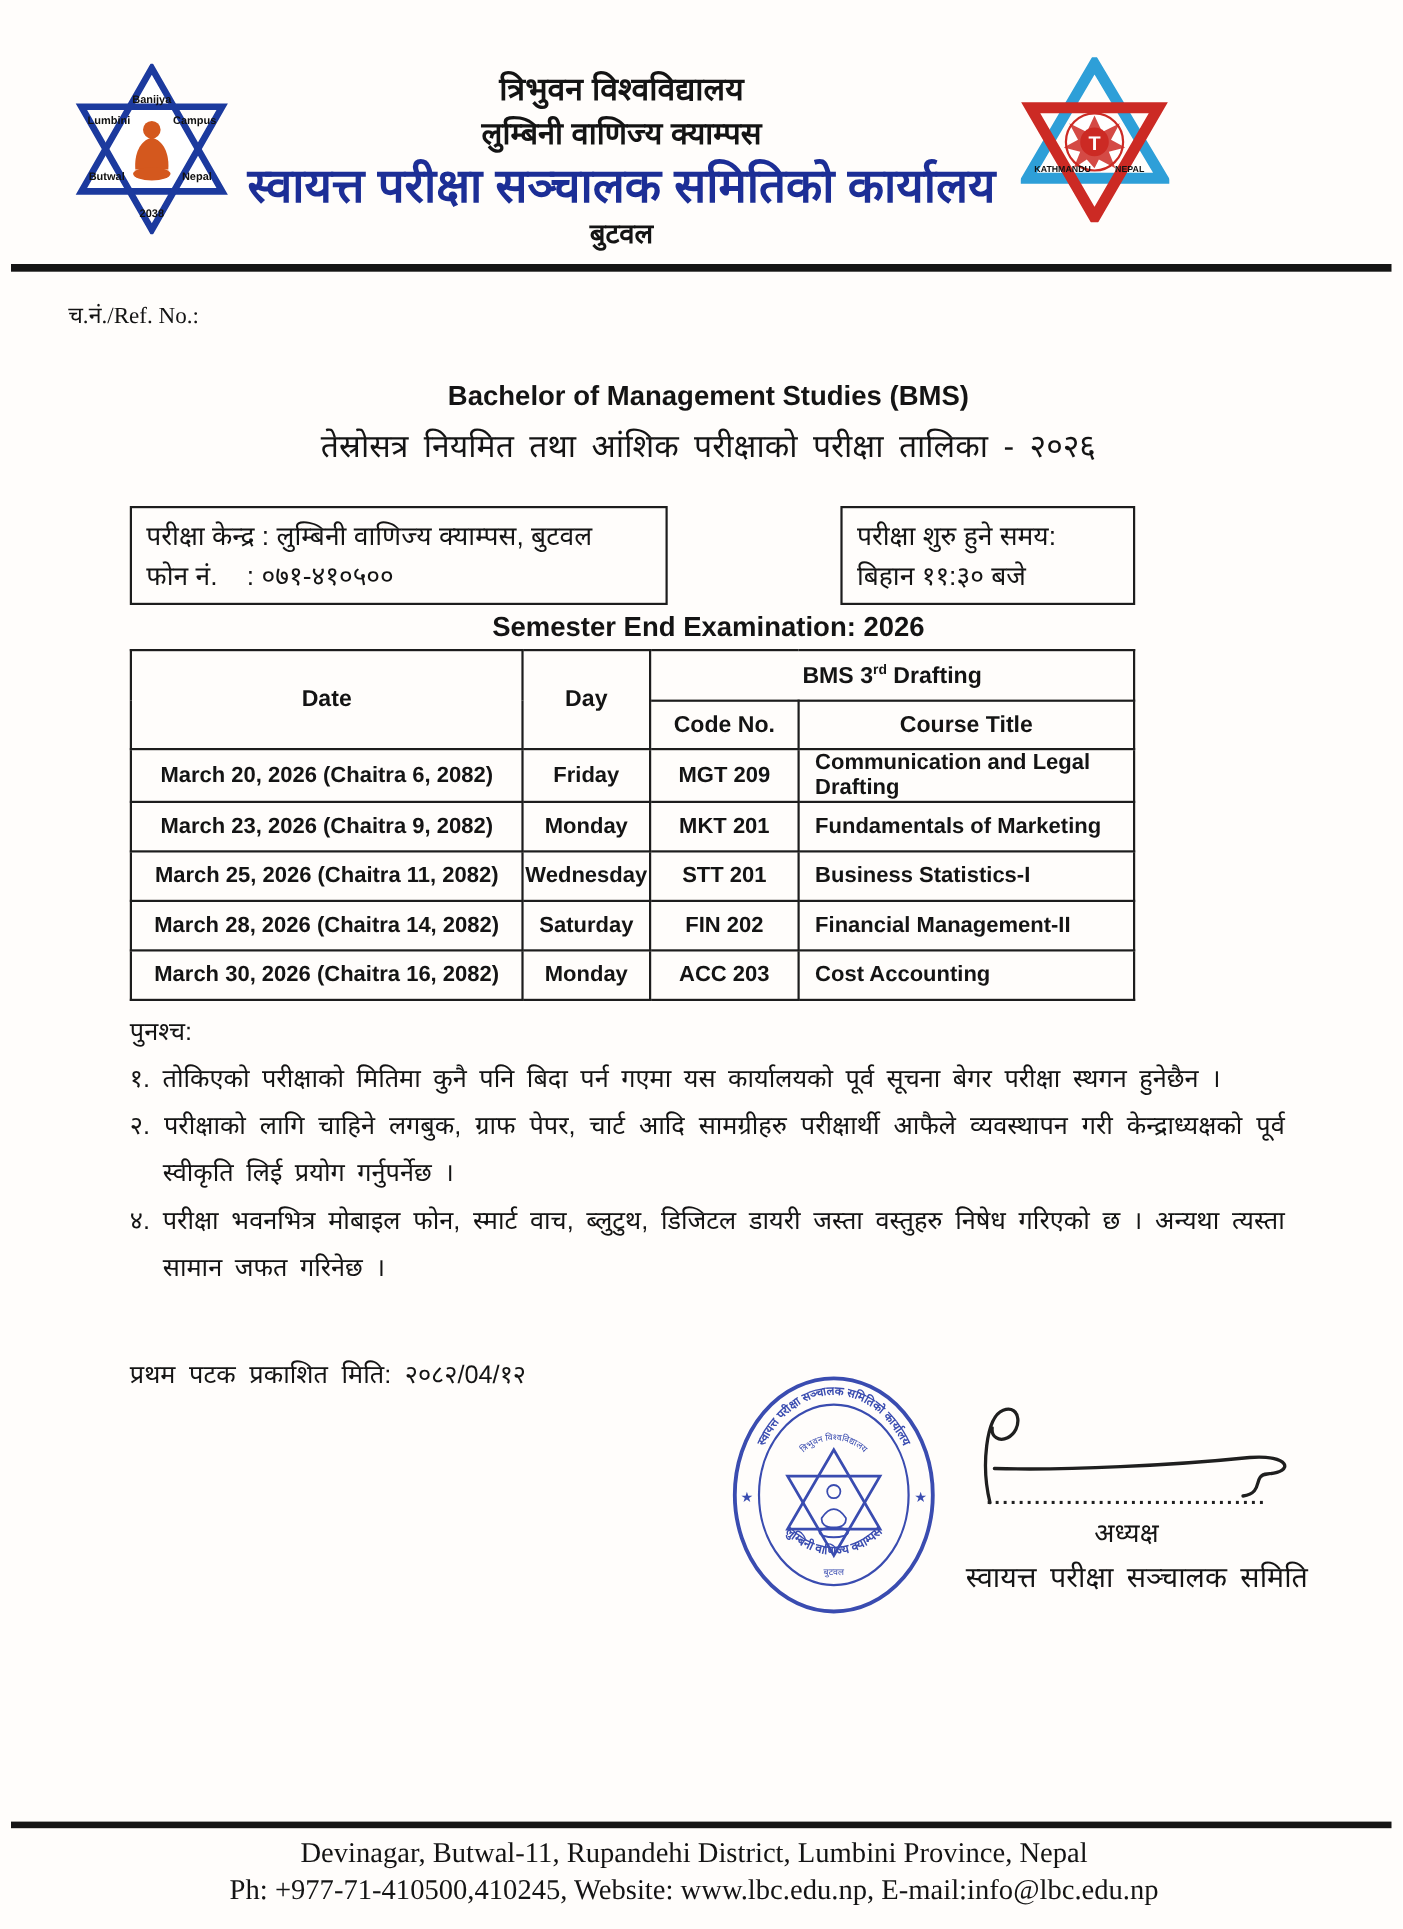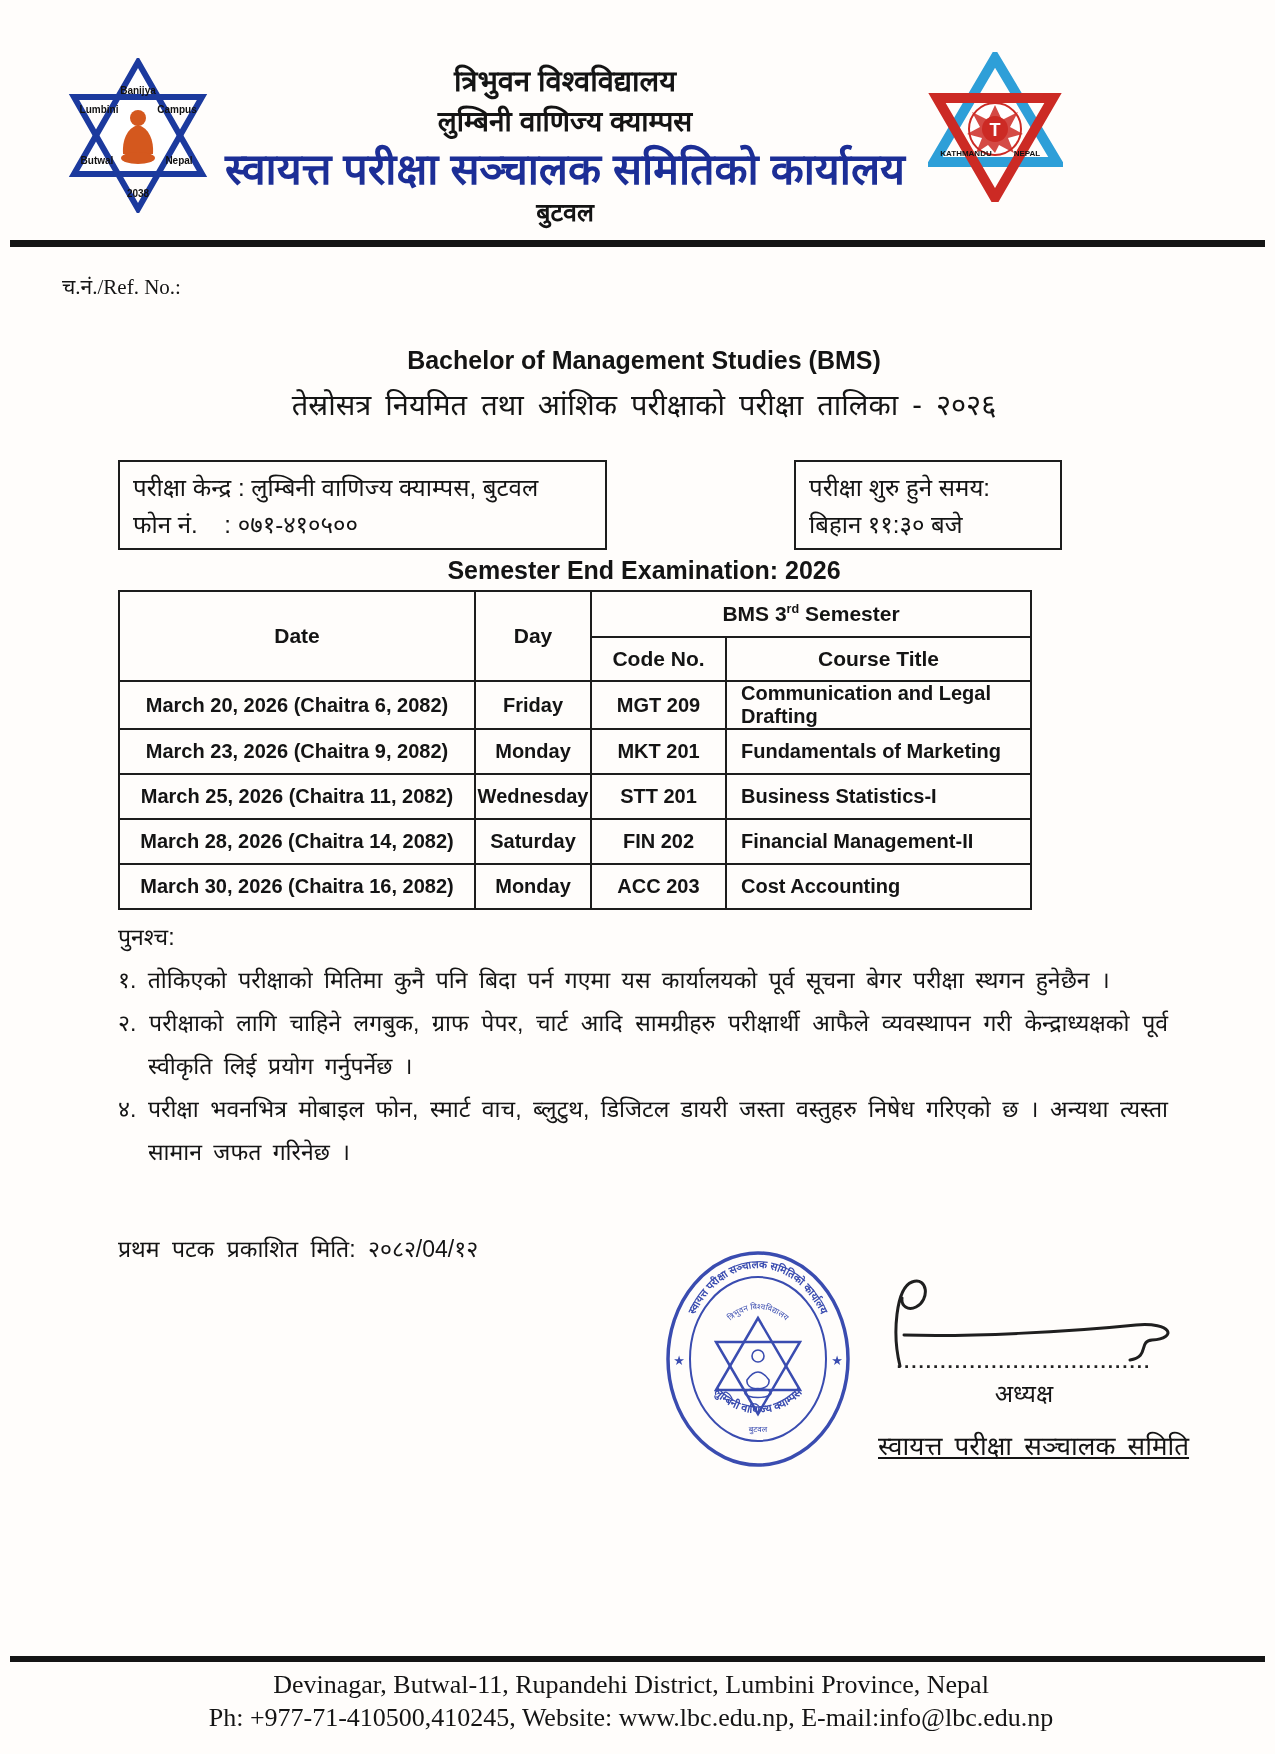--- a/index.html
+++ b/index.html
@@ -25,21 +25,21 @@
   .rule-bottom { position:absolute; top:1656px; left:10px; right:10px; height:6px; background:#151515; }
   .ref-line { position:absolute; top:272px; left:62px; font-family:"Liberation Serif","DejaVu Serif",serif; font-size:21px; }
   
   .centered-band { position:absolute; left:0; width:1260px; text-align:center;padding-left:28px; }
   .title-program  { top:346px; font-size:25px; font-weight:bold; }
   .title-schedule { top:384px; font-size:29px; word-spacing:6px; }
   .exam-heading   { top:556px; font-size:25px; font-weight:bold; }
   
   .info-box { position:absolute; top:460px; border:2px solid #1d1d1d; background:#fffdfb; padding:7px 13px; font-size:24px; line-height:37px; }
   .box-center { left:118px; width:489px; height:90px; }
-  .box-time   { left:764px; width:268px; height:90px;margin-left:30px; }
+  .box-time   { left:764px; width:268px; height:90px; }
   .ws-pre { white-space: pre; }
   
   .exam-table { position:absolute; left:118px; top:590px; width:914px; border-collapse:collapse; }
   .exam-table th, .exam-table td { border:2px solid #1d1d1d; font-weight:bold; padding:0; }
   .exam-table th { font-size:21px; }
   .exam-table td { font-size:20px; }
   .th-date  { width:356px; }
   .th-day   { width:116px; }
   .th-code  { width:135px; }
   .row-h1 th { height:46px; }
@@ -52,21 +52,21 @@
   .notes-heading { font-weight:normal; }
   .note-item { text-align:justify; word-spacing:5px; padding-left:30px; text-indent:-30px; }
   .note-num { display:inline; }
   .published { position:absolute; left:118px; top:1232px; font-size:23px; word-spacing:6px; }
   
   .stamp { position:absolute; left:663px; top:1248px; }
   .signature-svg { position:absolute; left:878px; top:1262px; }
   .sig-block { position:absolute; left:878px; top:1352px; width:292px; text-align:center; }
   .sig-dots { font-size:19px; font-weight:bold; letter-spacing:2px; line-height:20px; color:#222; }
   .sig-role { font-size:24px; margin-top:4px; }
-  .sig-committee { font-size:26px; margin-top:18px; word-spacing:5px; white-space:nowrap;text-decoration:underline; }
+  .sig-committee { font-size:26px; margin-top:6px; word-spacing:5px; white-space:nowrap; }
   
   .footer-line { position:absolute; left:0; width:1262px; text-align:center; font-family:"Liberation Serif","DejaVu Serif",serif; font-size:26px; }
   .footer-address { top:1670px; }
   .footer-contact { top:1703px; }
   svg text { font-family:"Liberation Sans","DejaVu Sans",sans-serif; }
 </style>
 </head>
 <body>
 
 <div class="page">
@@ -126,21 +126,21 @@
     <div>बिहान ११:३० बजे</div>
   </div>
 
   <div class="centered-band exam-heading">Semester End Examination: 2026</div>
 
   <table class="exam-table">
     <thead>
       <tr class="row-h1">
         <th class="th-date" rowspan="2">Date</th>
         <th class="th-day" rowspan="2">Day</th>
-        <th colspan="2"><span>BMS 3</span><sup>rd</sup><span> Semester</span></th>
+        <th colspan="2"><span>BMS 3</span><sup>rd</sup><span> Drafting</span></th>
       </tr>
       <tr class="row-h2">
         <th class="th-code">Code No.</th>
         <th>Course Title</th>
       </tr>
     </thead>
     <tbody>
       <tr>
         <td>March 20, 2026 (Chaitra 6, 2082)</td>
         <td>Friday</td>

